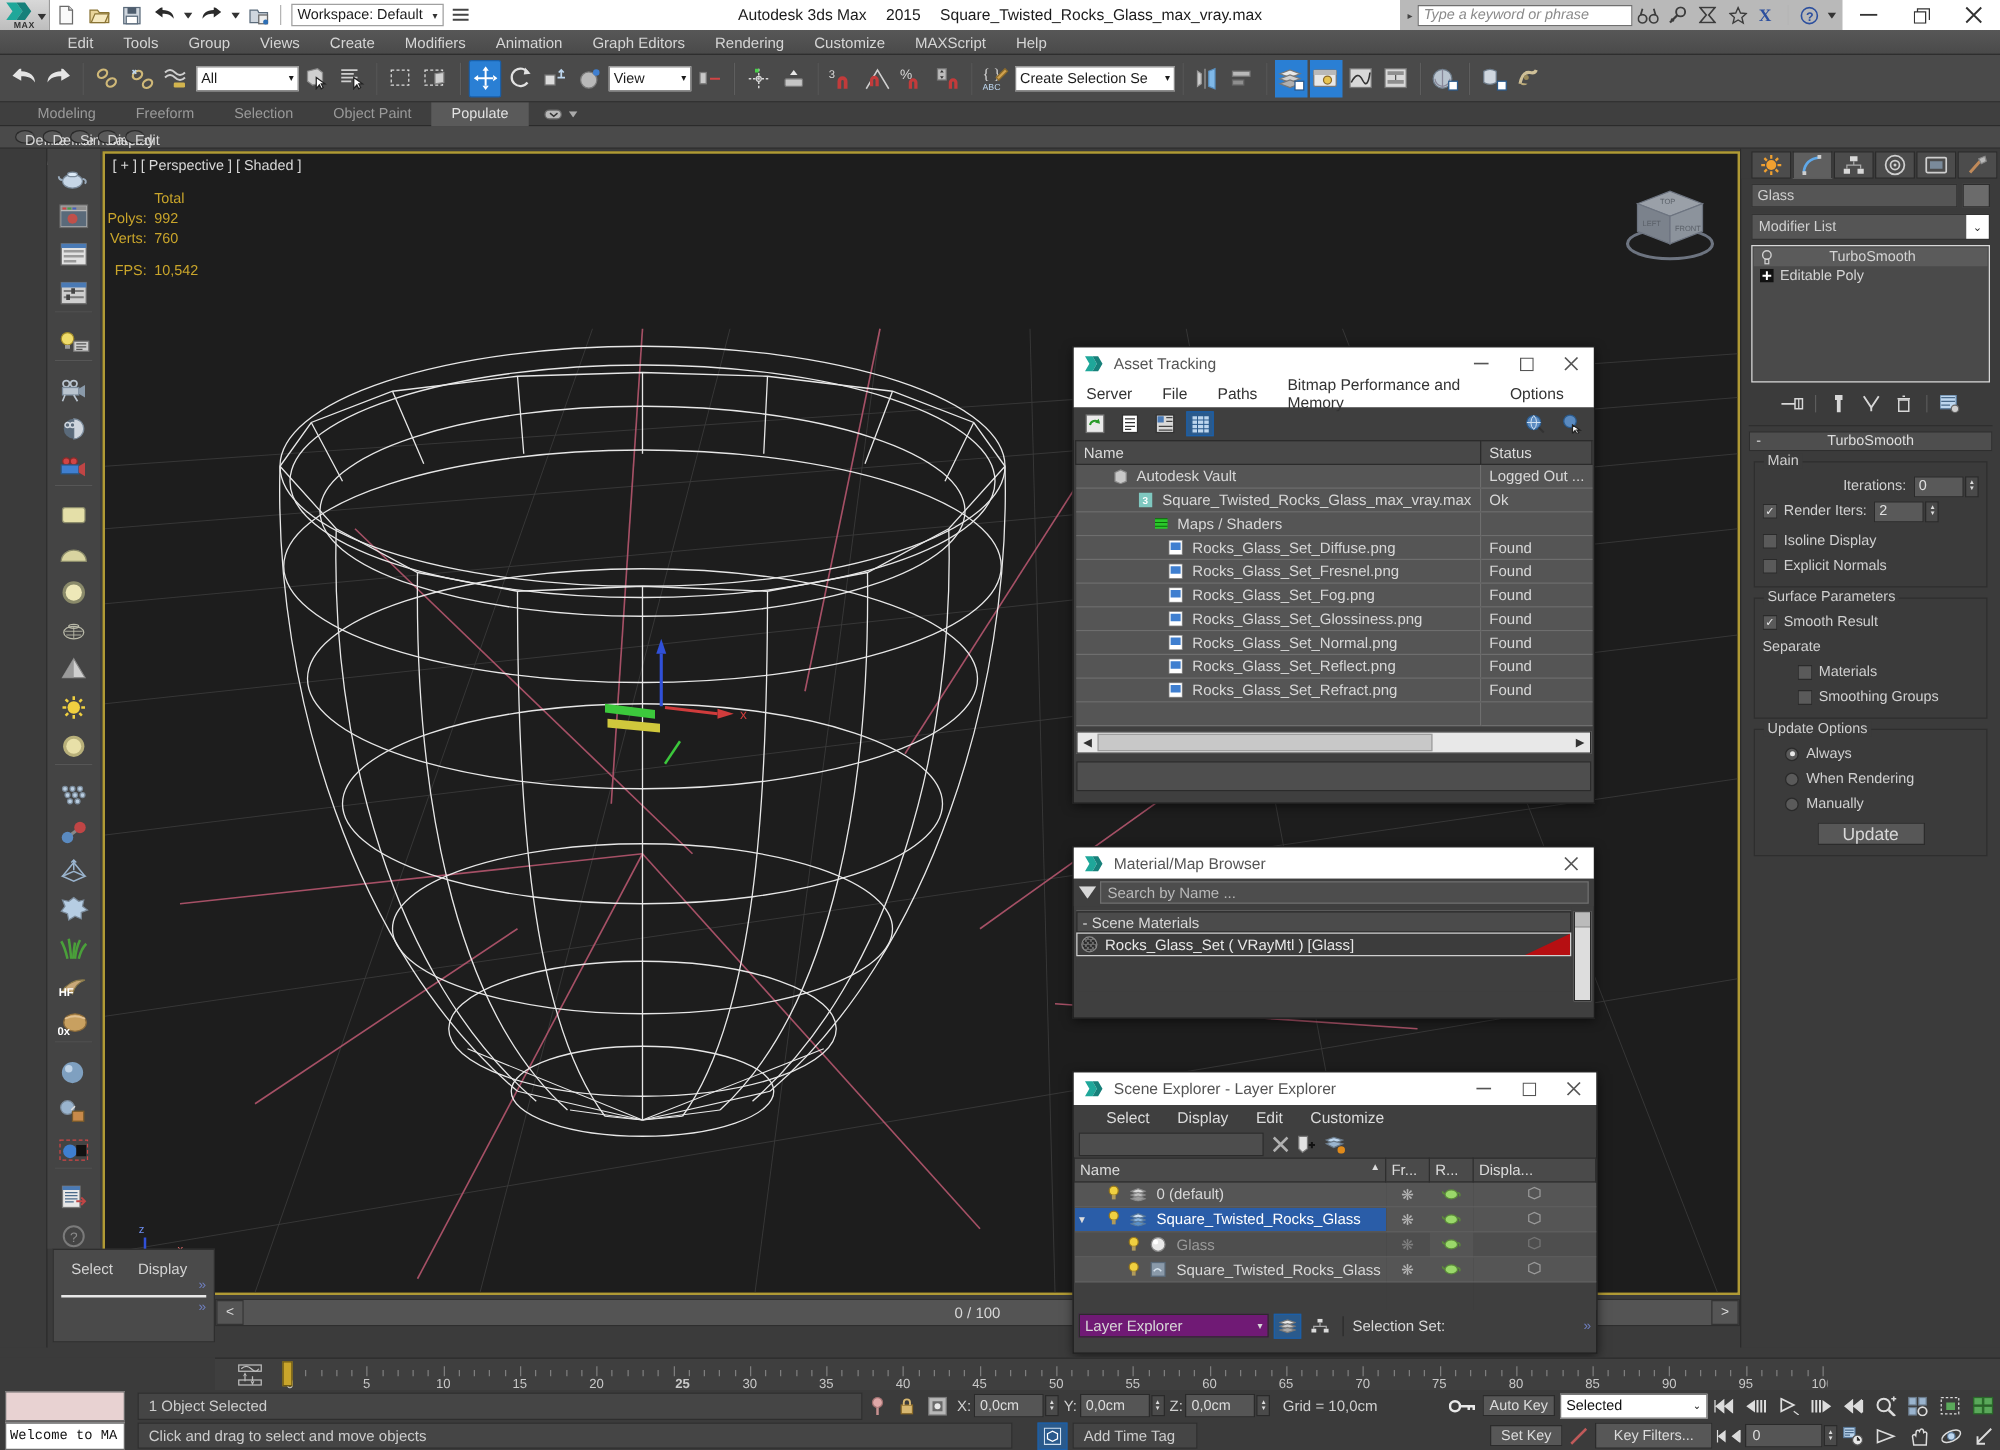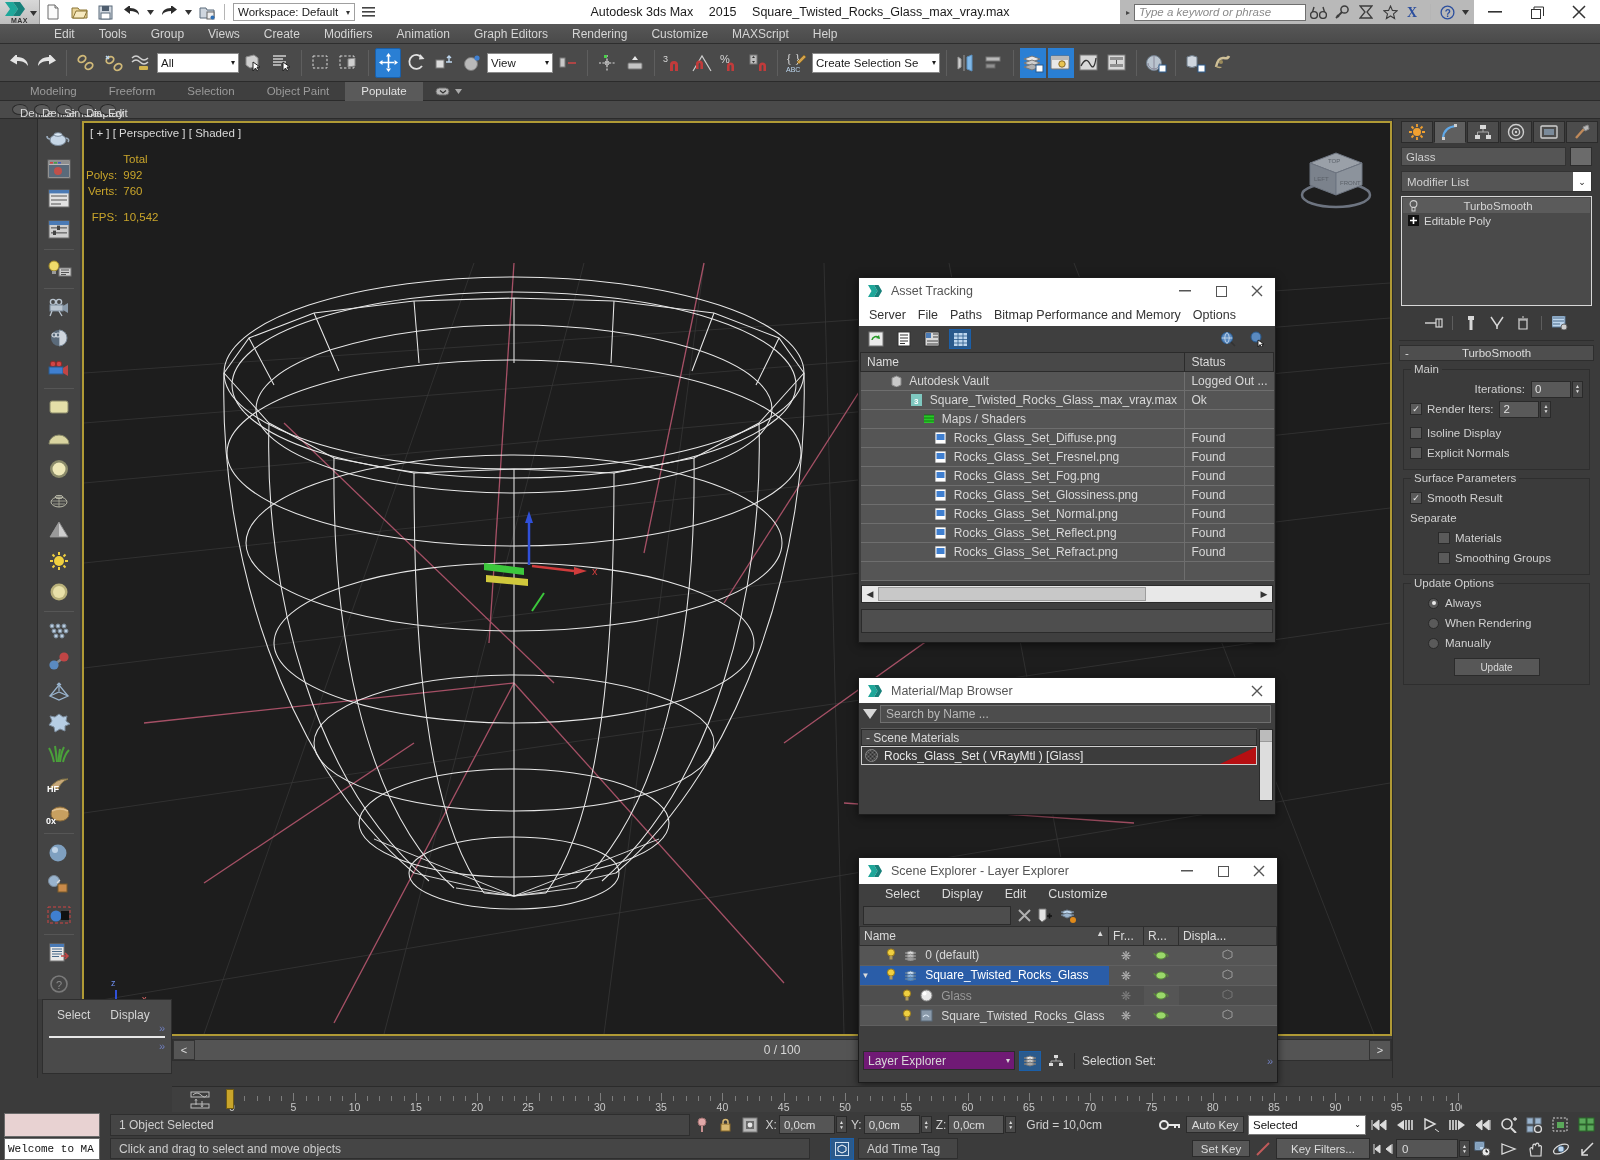--- a/index.html
+++ b/index.html
@@ -77,21 +77,21 @@
   #bodyarea { position:relative; height:959px; }
   
   #lefttb {
     position:absolute; left:0; top:0; width:38px; bottom:0; background:#3b3b3b;
     border-right:1px solid #2b2b2b;
   }
   #lefttb2 {
     position:absolute; left:38px; top:0; width:42px; height:880px; background:#444;
     display:flex; flex-direction:column; align-items:center; padding-top:4px; gap:1px;
   }
-  .lti { width:36px; height:30px; display:flex; align-items:center; justify-content:center; position:relative;}
+  .lti { width:36px; height:30px; display:flex; align-items:flex-end; justify-content:center; position:relative;}
   .ltsep { width:30px; height:1px; background:#2e2e2e; border-bottom:1px solid #565656; margin:3px 0;}
   
   #viewport {
     position:absolute; left:82px; top:2px; right:208px; height:915px;
     background:#1d1d1d; border:2px solid #b09a35; overflow:hidden;
   }
   #vplabel { position:absolute; left:6px; top:4px; font-size:11.5px; color:#d8d8d8; }
   #vpstats { position:absolute; left:2px; top:28px; font-size:11.5px; color:#c9a52b; line-height:16px; }
   #vpstats table { border-collapse:collapse; }
   #vpstats td { padding:0 6px 0 0; font-size:11.5px; }
@@ -124,21 +124,21 @@
   .rollhdr .tt { flex:1; text-align:center; padding-right:14px;}
   .group { border:1px solid #2e2e2e; margin:8px 4px 0 4px; padding:9px 6px 6px 6px; position:relative; }
   .group > .gt { position:absolute; top:-7px; left:7px; background:#3b3b3b; padding:0 3px; font-size:11.5px; color:#cfcfcf;}
   .frow { display:flex; align-items:center; height:20px; font-size:11.5px; color:#d0d0d0; }
   .spin { width:40px; height:17px; background:#595959; border:1px solid #2a2a2a; color:#e0e0e0; font-size:11.5px; padding-left:3px; display:flex; align-items:center;}
   .spinArr { width:11px; height:17px; background:#4a4a4a; border:1px solid #2a2a2a; display:flex; flex-direction:column; align-items:center; justify-content:center; margin-left:1px;}
   .spinArr span { font-size:5px; line-height:5px; color:#ddd;}
   .cb { width:12px; height:12px; background:#5a5a5a; border:1px solid #2a2a2a; margin-right:5px; display:flex; align-items:center; justify-content:center; font-size:9px; color:#e8e8e8;}
   .rb { width:11px; height:11px; border-radius:50%; background:#5a5a5a; border:1px solid #2a2a2a; margin-right:6px; position:relative;}
   .rb.on::after { content:''; position:absolute; left:2.5px; top:2.5px; width:4px; height:4px; border-radius:50%; background:#e9e9e9;}
-  #updateBtn { width:86px; height:18px; margin:5px auto 2px auto; background:#575757; border:1px solid #2b2b2b; display:flex; align-items:center; justify-content:center; font-size:10px; color:#d8d8d8;}
+  #updateBtn { width:86px; height:18px; margin:5px auto 2px auto; background:#575757; border:1px solid #2b2b2b; display:flex; align-items:center; justify-content:center; font-size:14px; color:#d8d8d8;}
   
   #selpanel {
     position:absolute; left:42px; top:880px; width:130px; height:75px; background:#4a4a4a;
     border:1px solid #2e2e2e;
   }
   #selpanel .hdr { display:flex; gap:20px; padding:8px 0 0 14px; font-size:12px; color:#d4d4d4;}
   #selpanel .ch { text-align:right; padding-right:6px; font-size:11px; color:#6f7fbf; }
   #selpanel .divw { height:2px; background:#e8e8e8; margin:2px 6px;}
   #leftarrow { position:absolute; left:10px; top:1012px; width:18px; height:22px; background:#565656; border:1px solid #2e2e2e; display:flex; align-items:center; justify-content:center;}
   #bluebox { position:absolute; left:5px; top:1040px; width:34px; height:36px; background:#5a6a80; border:2px solid #2a7fd4;}
@@ -174,21 +174,21 @@
   #selcombo .cv { margin-left:auto; font-size:8px;}
   .navi { width:26px; height:22px; display:flex; align-items:center; justify-content:center;}
   
   .dlg { position:absolute; background:#3f3f3f; border:1px solid #1c1c1c; box-shadow:0 2px 8px rgba(0,0,0,.55); }
   .dlgtitle { height:26px; background:#fff; display:flex; align-items:center; padding-left:8px; }
   .dlgtitle .ic { width:18px; height:16px; margin-right:6px; display:flex; align-items:center;}
   .dlgtitle .tx { font-size:12.5px; color:#555; }
   .dlgtitle .btns { margin-left:auto; display:flex; }
   .dlgtitle .wb { width:36px; height:26px; display:flex; align-items:center; justify-content:center; color:#555; font-size:12px;}
   .dlgmenu { height:22px; background:#fff; display:flex; align-items:center; padding-left:10px; }
-  .dlgmenu .mi { font-size:12.5px; color:#333; padding-right:12px;}
+  .dlgmenu .mi { font-size:12.5px; color:#333; padding-right:24px;}
   .dlgtools { height:26px; background:#3f3f3f; display:flex; align-items:center; padding:0 6px; gap:6px;}
   .dlgtools .di { width:22px; height:20px; display:flex; align-items:center; justify-content:center;}
   .dlgtools .di.sel { border:1px solid #1b5fa8; background:#2a5a8c;}
   table.grid { width:100%; border-collapse:collapse; }
   table.grid th {
     background:#484848; border:1px solid #2b2b2b; font-weight:normal; font-size:12px;
     color:#dcdcdc; text-align:left; padding:2px 6px; height:19px;
   }
   table.grid td {
     background:#555; border-bottom:1px solid #6e6e6e; font-size:12px; color:#d8d8d8;
@@ -1662,21 +1662,21 @@
         <div class="tick" style="left: 212.42px; height: 5px;"></div>
         <div class="tick" style="left: 224.68px; height: 5px;"></div>
         <div class="tick" style="left: 236.94px; height: 5px;"></div>
         <div class="tick" style="left: 249.2px; height: 8px;"></div>
         <div class="lab" style="left: 249.2px;">20</div>
         <div class="tick" style="left: 261.46px; height: 5px;"></div>
         <div class="tick" style="left: 273.72px; height: 5px;"></div>
         <div class="tick" style="left: 285.98px; height: 5px;"></div>
         <div class="tick" style="left: 298.24px; height: 5px;"></div>
         <div class="tick" style="left: 310.5px; height: 8px;"></div>
-        <div class="lab" style="left: 300px;">25</div>
+        <div class="lab" style="left: 318px; font-weight: bold;">25</div>
         <div class="tick" style="left: 322.76px; height: 5px;"></div>
         <div class="tick" style="left: 335.02px; height: 5px;"></div>
         <div class="tick" style="left: 347.28px; height: 5px;"></div>
         <div class="tick" style="left: 359.54px; height: 5px;"></div>
         <div class="tick" style="left: 371.8px; height: 8px;"></div>
         <div class="lab" style="left: 371.8px;">30</div>
         <div class="tick" style="left: 384.06px; height: 5px;"></div>
         <div class="tick" style="left: 396.32px; height: 5px;"></div>
         <div class="tick" style="left: 408.58px; height: 5px;"></div>
         <div class="tick" style="left: 420.84px; height: 5px;"></div>

